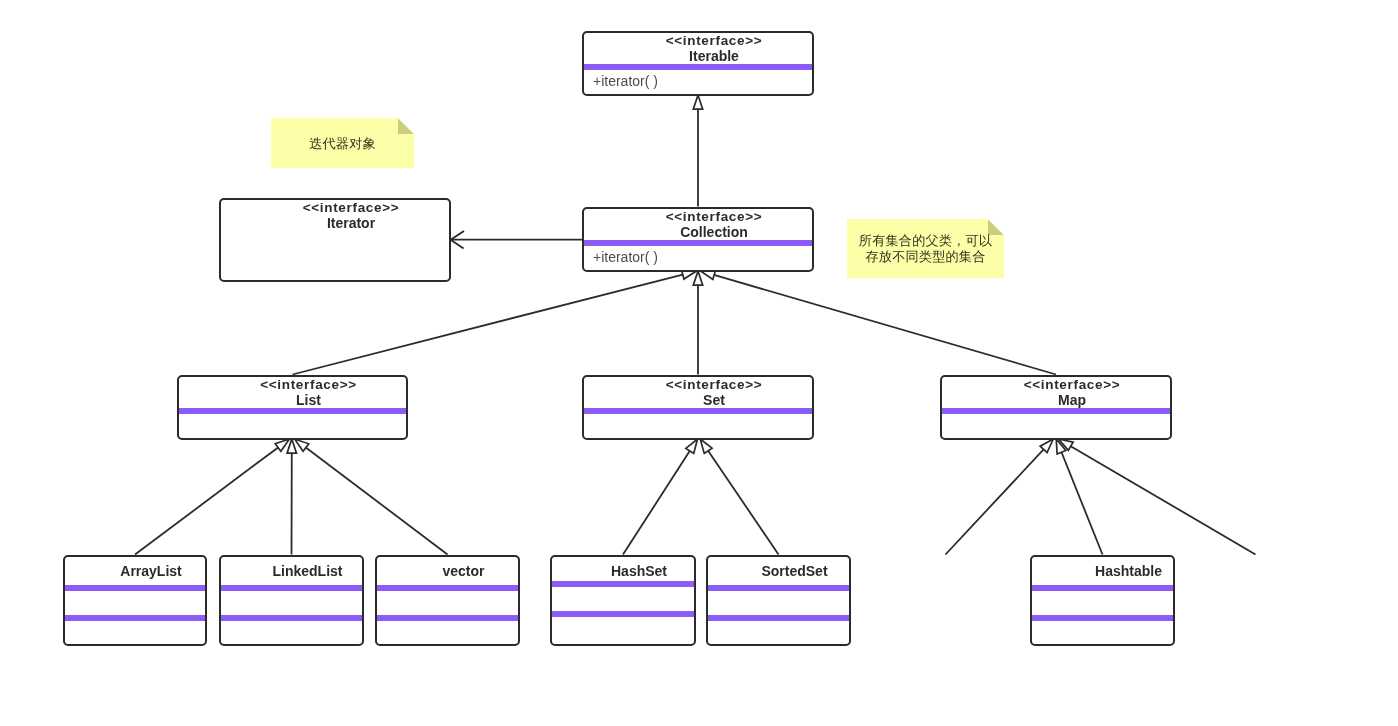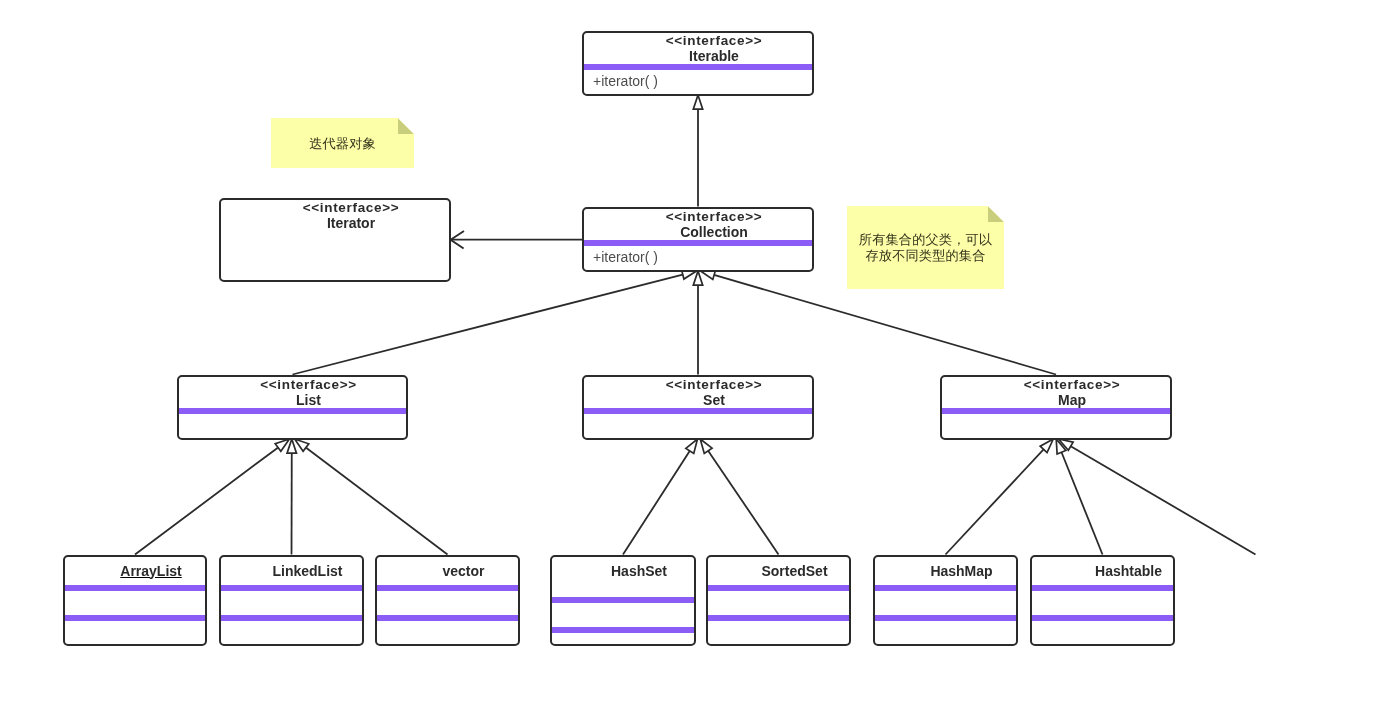--- a/index.html
+++ b/index.html
@@ -103,21 +103,21 @@
       </div>
       <div class="cmp" style="height: 30px;"></div>
     </div>
     <div class="uml" style="left: 940px; top: 374.5px; width: 232px; height: 65px;">
       <div class="hdr" style="height: 31px;">
         <div class="stereo">&lt;&lt;interface&gt;&gt;</div>
         <div class="cname">Map</div>
       </div>
       <div class="cmp" style="height: 30px;"></div>
     </div>
-    <div class="uml" style="left: 63px; top: 554.5px; width: 144px; height: 91px; text-decoration: underline;">
+    <div class="uml" style="left: 63px; top: 554.5px; width: 144px; height: 91px;">
       <div class="hdr" style="height: 28px;">
         <div class="cname" style="line-height: 28px;">ArrayList</div>
       </div>
       <div class="cmp" style="height: 30px;"></div>
       <div class="cmp" style="height: 30px;"></div>
     </div>
     <div class="uml" style="left: 375px; top: 554.5px; width: 145px; height: 91px;">
       <div class="hdr" style="height: 28px;">
         <div class="cname" style="line-height: 28px;">vector</div>
       </div>
@@ -125,55 +125,48 @@
       <div class="cmp" style="height: 30px;"></div>
     </div>
     <div class="uml" style="left: 219px; top: 554.5px; width: 145px; height: 91px;">
       <div class="hdr" style="height: 28px;">
         <div class="cname" style="line-height: 28px;">LinkedList</div>
       </div>
       <div class="cmp" style="height: 30px;"></div>
       <div class="cmp" style="height: 30px;"></div>
     </div>
     <div class="uml" style="left: 550px; top: 554.5px; width: 146px; height: 91px;">
-      <div class="hdr" style="height: 40px;">
+      <div class="hdr" style="height: 24px;">
         <div class="cname" style="line-height: 28px;">HashSet</div>
       </div>
       <div class="cmp" style="height: 30px;"></div>
       <div class="cmp" style="height: 30px;"></div>
     </div>
     <div class="uml" style="left: 706px; top: 554.5px; width: 145px; height: 91px;">
       <div class="hdr" style="height: 28px;">
         <div class="cname" style="line-height: 28px;">SortedSet</div>
-      </div>
-      <div class="cmp" style="height: 30px;"></div>
-      <div class="cmp" style="height: 30px;"></div>
-    </div>
-    <div class="uml" style="left: 873px; top: 554.5px; width: 145px; height: 91px;">
-      <div class="hdr" style="height: 28px;">
-        <div class="cname" style="line-height: 28px;">HashMap</div>
       </div>
       <div class="cmp" style="height: 30px;"></div>
       <div class="cmp" style="height: 30px;"></div>
     </div>
     <div class="uml" style="left: 1030px; top: 554.5px; width: 145px; height: 91px;">
       <div class="hdr" style="height: 28px;">
         <div class="cname" style="line-height: 28px; margin-left: 20px;">Hashtable</div>
       </div>
       <div class="cmp" style="height: 30px;"></div>
       <div class="cmp" style="height: 30px;"></div>
     </div>
     <div class="note" style="left: 247px; top: 118px; width: 143px; height: 50px; margin-left: 24px;">
       <div class="body"></div>
       <div class="fold"></div>
       <div class="ntxt">
         <div>迭代器对象</div>
       </div>
     </div>
-    <div class="note" style="left: 847px; top: 206px; width: 157px; height: 83px;">
+    <div class="note" style="left: 847px; top: 219px; width: 157px; height: 59px;">
       <div class="body"></div>
       <div class="fold"></div>
       <div class="ntxt">
         <div>所有集合的父类，可以</div>
         <div>存放不同类型的集合</div>
       </div>
     </div>
   </div>
 
 </body></html>

